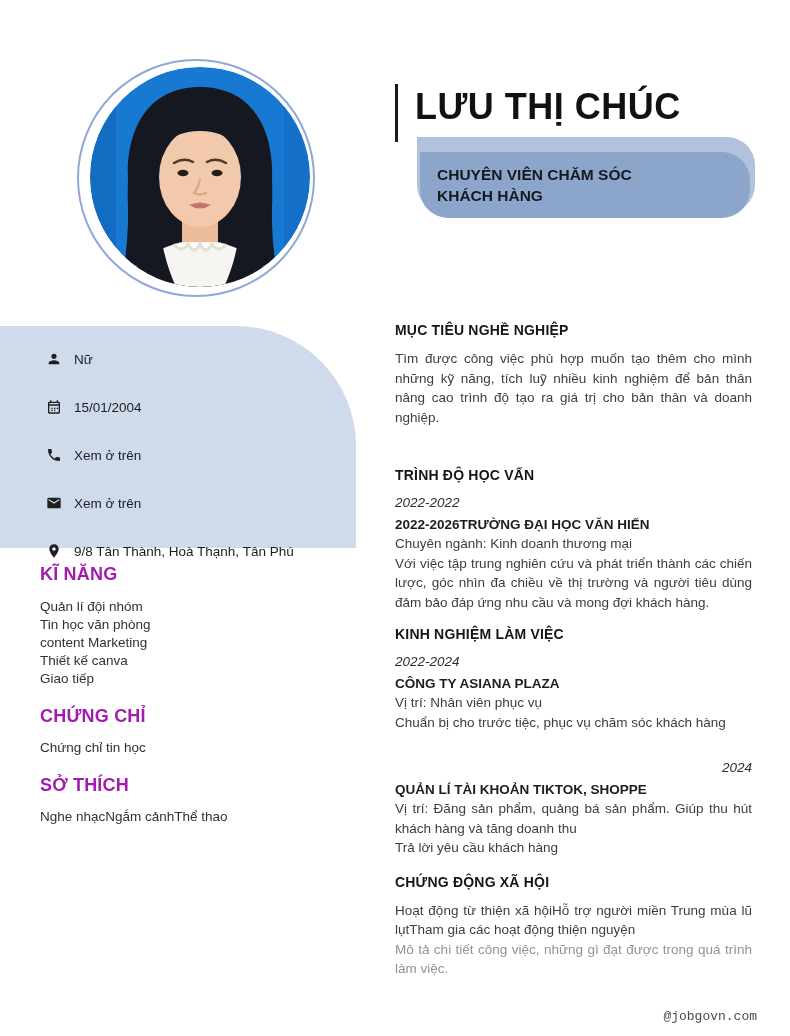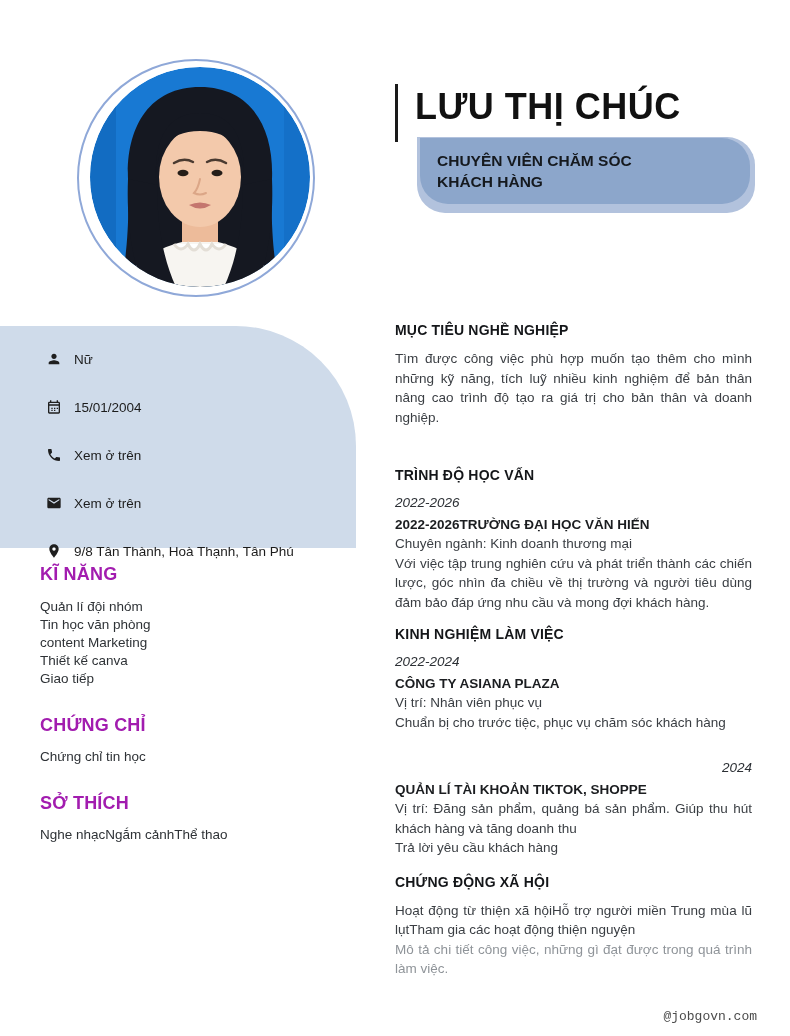--- a/index.html
+++ b/index.html
@@ -25,21 +25,21 @@
   }
   .name {
     position:absolute; left:415px; top:86px; font-size:36px; font-weight:bold;
     color:#111111; letter-spacing:0.5px; white-space:nowrap;
   }
   .title-box-back {
     position:absolute; left:417px; top:137px; width:338px; height:76px;
     background:#b2c2dd; border-radius:0 28px 28px 28px;
   }
   .title-box {
-    position:absolute; left:420px; top:138px; width:330px; height:66px;
+    position:absolute; left:420px; top:152px; width:330px; height:66px;
     background:#8ca6cb; border-radius:0 28px 28px 28px;
     display:flex; align-items:center; box-sizing:border-box; padding-left:17px;
   }
   .title-box .title-text {
     font-size:15.5px; font-weight:bold; color:#15191e; line-height:21px; width:230px;
   }
 
   
   .sidebar-box {
     position:absolute; left:0; top:326px; width:356px; height:222px;
@@ -48,21 +48,21 @@
   .contact-list {
     padding:22px 28px 0 46px; display:flex; flex-direction:column; gap:25px;
   }
   .contact-row { display:flex; gap:12px; font-size:13.5px; color:#1c1c1c; line-height:23px; }
   .contact-row .cicon { width:16px; height:16px; flex:none; margin-top:3px; }
   .contact-row .cicon svg { display:block; width:16px; height:16px; fill:#1f1f1f; }
 
   .sidebar-content { position:absolute; left:40px; top:564px; width:298px; color:#2e3236; }
   .side-heading { font-size:18px; font-weight:bold; color:#a21caf; margin:0; letter-spacing:0.2px; }
   .side-list { margin-top:13px; font-size:13.5px; line-height:18px; color:#2e3236; }
-  .mt-cert { margin-top:27px; }
+  .mt-cert { margin-top:18px; }
   .mt-line { margin-top:12px; font-size:13.5px; line-height:18px; color:#2e3236; }
 
   
   .main-col { position:absolute; left:395px; top:322px; width:357px; }
   .main-heading { font-size:14px; font-weight:bold; color:#141619; margin:0; letter-spacing:0.2px; }
   .para { margin:0; font-size:13.5px; line-height:19.5px; color:#3a3e43; text-align:justify; }
   .para-left { text-align:left; }
   .mt-para { margin-top:11px; }
   .date { margin-top:12px; font-size:13.5px; font-style:italic; color:#2c3035; }
   .subhead { margin-top:5px; font-size:13.5px; font-weight:bold; color:#1b1d20; line-height:19px; }
@@ -179,21 +179,21 @@
     <h2 class="side-heading mt-cert">SỞ THÍCH</h2>
     <div class="mt-line">Nghe nhạcNgắm cảnhThể thao</div>
   </div>
 
   <div class="main-col">
 
     <h2 class="main-heading">MỤC TIÊU NGHỀ NGHIỆP</h2>
     <p class="para mt-para">Tìm được công việc phù hợp muốn tạo thêm cho mình những kỹ năng, tích luỹ nhiều kinh nghiệm để bản thân nâng cao trình độ tạo ra giá trị cho bản thân và doanh nghiệp.</p>
 
     <h2 class="main-heading h-edu">TRÌNH ĐỘ HỌC VẤN</h2>
-    <div class="date">2022-2026</div>
+    <div class="date">2022-2022</div>
     <div class="subhead">2022-2026TRƯỜNG ĐẠI HỌC VĂN HIẾN</div>
     <p class="para para-left">Chuyên ngành: Kinh doanh thương mại</p>
     <p class="para">Với việc tập trung nghiên cứu và phát triển thành các chiến lược, góc nhìn đa chiều về thị trường và người tiêu dùng đảm bảo đáp ứng nhu cầu và mong đợi khách hàng.</p>
 
     <h2 class="main-heading h-exp">KINH NGHIỆM LÀM VIỆC</h2>
     <div class="date">2022-2024</div>
     <div class="subhead">CÔNG TY ASIANA PLAZA</div>
     <p class="para para-left">Vị trí: Nhân viên phục vụ</p>
     <p class="para para-left">Chuẩn bị cho trước tiệc, phục vụ chăm sóc khách hàng</p>
     <div class="date date-gap">2024</div>

